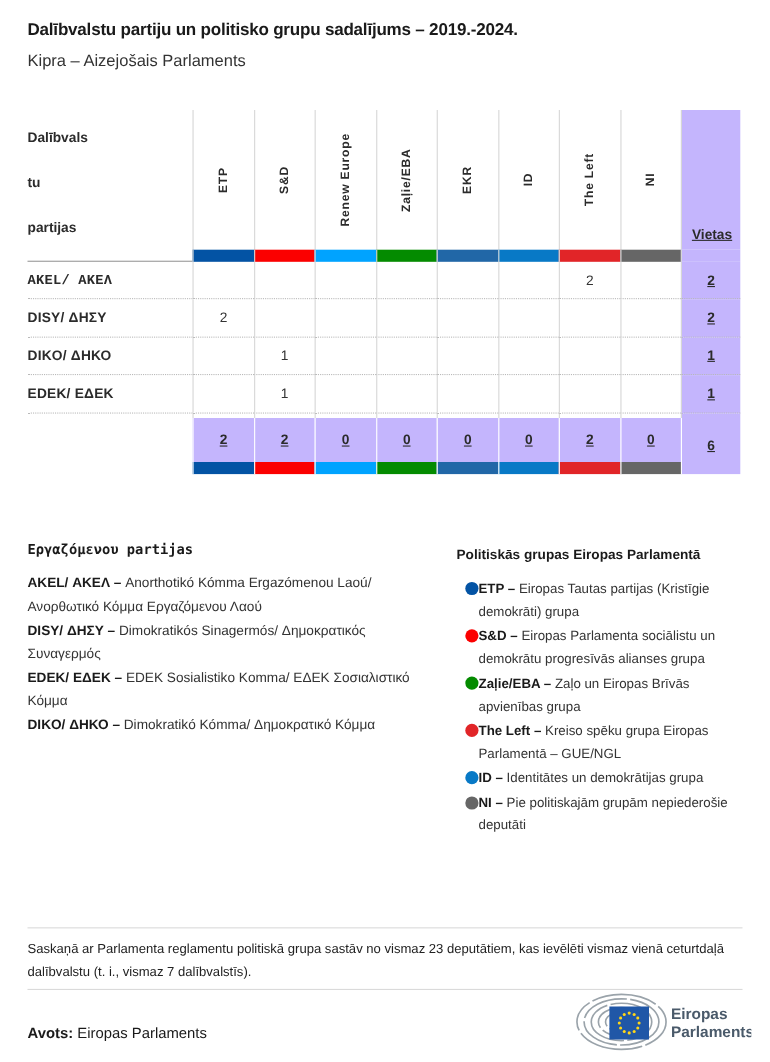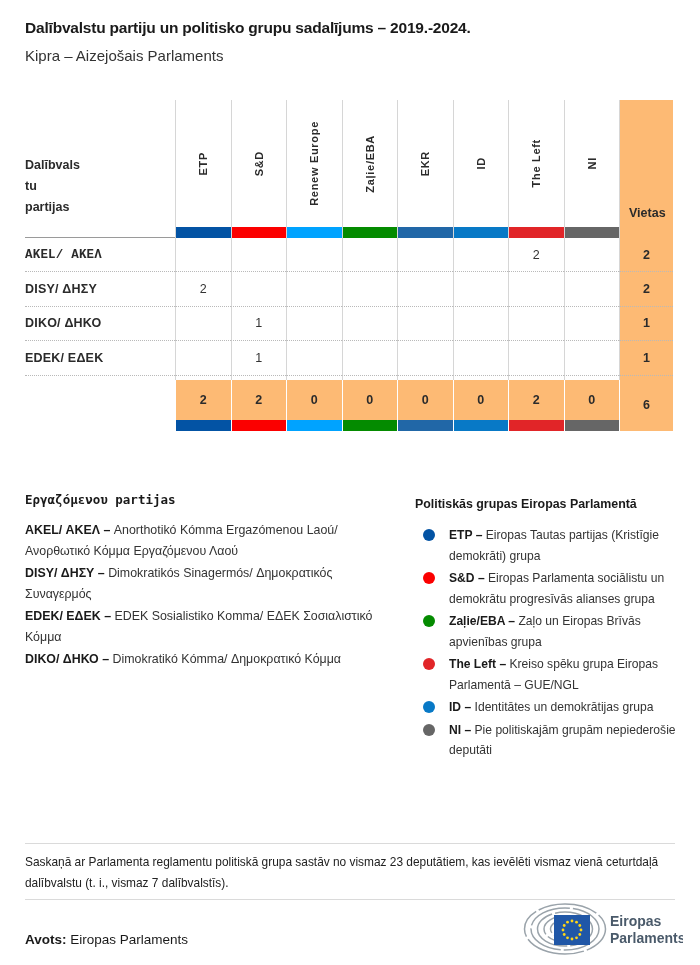--- a/index.html
+++ b/index.html
@@ -9,43 +9,43 @@
   .subtitle{position:absolute;left:25px;top:47px;font-size:15px;color:#333;}
 
   
   .tbl{position:absolute;left:25px;top:100px;display:grid;
        grid-template-columns:150px repeat(8,55.5px) 54px;
        grid-template-rows:127px 11px repeat(4,34.4px) 4px 40px 11px;}
   .c{position:relative;box-sizing:border-box;}
   .vline{border-left:1px solid #d6d6d6;}
   .wline{border-left:1px solid #fff;}
   .dotted{border-bottom:1px dotted #b9b9b9;}
-  .gray{background:#fdba74;}
+  .gray{background:#c4b5fd;text-decoration:underline;}
   .rowhead{display:flex;flex-direction:column;justify-content:flex-end;padding-bottom:9px;
-           font-weight:bold;font-size:12.5px;line-height:21px;color:#2b2b2b;}
+           font-weight:bold;font-size:12.5px;line-height:21px;color:#2b2b2b;gap:20px;}
   .ghead{display:flex;align-items:center;justify-content:center;}
   .rot{writing-mode:vertical-rl;transform:rotate(180deg);font-weight:bold;font-size:11px;
        letter-spacing:.7px;color:#2b2b2b;white-space:nowrap;}
   .vhead{display:flex;align-items:flex-end;padding:0 0 7px 9px;font-weight:bold;font-size:12.5px;}
   .solidline{border-bottom:1px solid #9a9a9a;}
   .plabel{display:flex;align-items:center;font-weight:bold;font-size:12.5px;letter-spacing:.2px;}
   .val{display:flex;align-items:center;justify-content:center;font-size:12.5px;color:#333;}
   .bold{font-weight:bold;color:#2b2b2b;}
 
   
   .legend-left{position:absolute;left:25px;top:492px;width:352px;}
   .legend-left h2{margin:0 0 13px 0;font-family:"DejaVu Sans Mono",monospace;
                   font-size:12.5px;font-weight:bold;color:#1a1a1a;}
   .ll-item{font-size:12.4px;line-height:21px;color:#333;margin:0 0 1px 0;}
   .ll-item b{color:#1a1a1a;}
   .legend-right{position:absolute;left:415px;top:497px;width:262px;}
   .legend-right h2{margin:0 0 14px 0;font-size:12.4px;font-weight:bold;color:#1a1a1a;}
   .rl-item{display:flex;align-items:flex-start;margin:0 0 2px 0;}
   .dot{width:12px;height:12px;border-radius:50%;flex-shrink:0;margin:4px 0 0 8px;}
-  .rl-txt{margin-left:14px;font-size:12.1px;line-height:20.5px;color:#333;width:228px;}
+  .rl-txt{font-size:12.1px;line-height:20.5px;color:#333;width:228px;}
   .rl-txt b{color:#1a1a1a;}
 
   
   .footnote{position:absolute;left:25px;top:843px;width:650px;
             border-top:1px solid #dadada;border-bottom:1px solid #dadada;
             padding:8px 0 5px 0;font-size:11.9px;line-height:21px;color:#222;}
   .source{position:absolute;left:25px;top:932px;font-size:13.5px;color:#1a1a1a;}
   .source b{font-weight:bold;}
   .logo{position:absolute;left:523px;top:902px;}
 </style>

